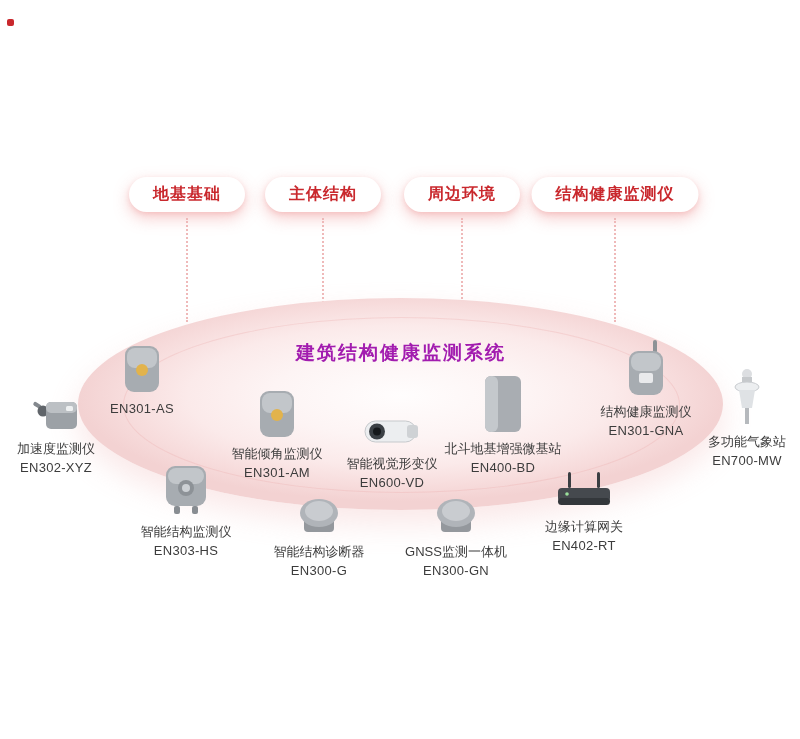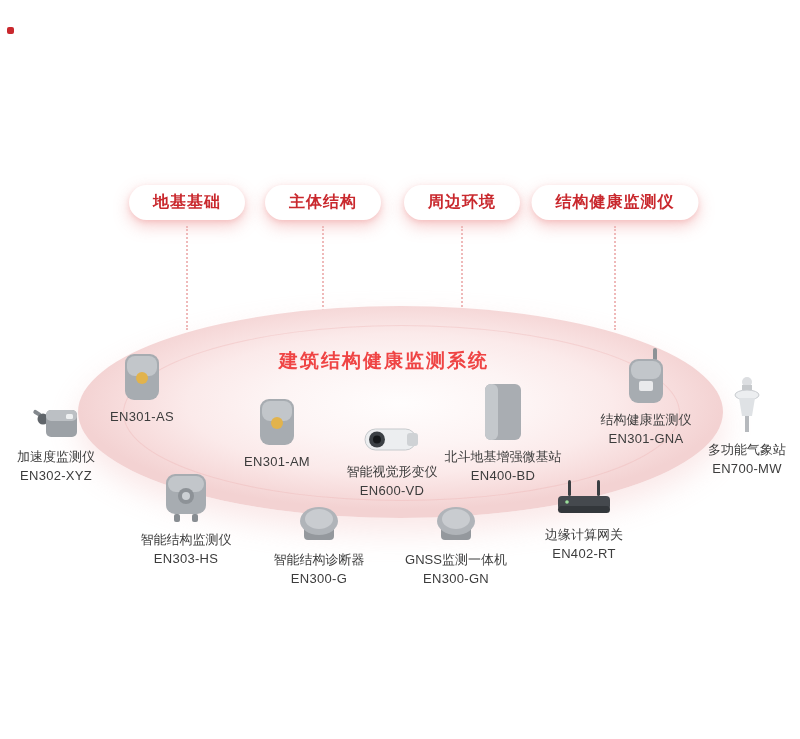--- a/index.html
+++ b/index.html
@@ -5,21 +5,21 @@
   html,body{margin:0;padding:0;}
   body{
     font-family:"Liberation Sans","DejaVu Sans",sans-serif;
     background:#ffffff;
   }
   .stage{
     position:relative;
     width:800px;height:704px;
     background:#ffffff;
     overflow:hidden;
-    margin:18px auto;
+    margin:10px auto;
   }
   .corner-dot{
     position:absolute;left:7px;top:9px;
     width:7px;height:7px;border-radius:2px;
     background:#c9282d;
   }
   
   .pill{
     position:absolute;top:167px;
     transform:translateX(-50%);
@@ -45,23 +45,23 @@
       #fffdfd 0%, #fdf4f4 40%, #fbeaea 66%, #f7dcdc 86%, #f3d2d2 100%);
     box-shadow:0 14px 30px rgba(243,205,205,0.45);
   }
   .big-ellipse::after{
     content:"";
     position:absolute;left:7%;top:9%;width:86%;height:82%;
     border-radius:50%;
     border:1px solid rgba(235,170,170,0.30);
   }
   .system-title{
-    position:absolute;left:384px;top:330px;
+    position:absolute;left:401px;top:330px;
     transform:translateX(-50%);
-    color:#ef4444;font-size:19px;font-weight:bold;
+    color:#a21caf;font-size:19px;font-weight:bold;
     letter-spacing:2px;white-space:nowrap;
   }
   
   .device{
     position:absolute;width:150px;
     text-align:center;
   }
   .icon-wrap{
     height:58px;display:flex;align-items:flex-end;justify-content:center;
     margin-bottom:6px;
@@ -120,20 +120,21 @@
   </div>
 
   <div class="device" style="left:202px;top:370px">
     <div class="icon-wrap">
       <svg width="36" height="48" viewBox="0 0 36 48">
         <rect x="1" y="1" width="34" height="46" rx="9" fill="#a7acb1"></rect>
         <rect x="3" y="3" width="30" height="20" rx="8" fill="#c2c6ca"></rect>
         <circle cx="18" cy="25" r="6" fill="#e2b34c"></circle>
       </svg>
     </div>
+    <div class="dev-name">智能倾角监测仪</div>
     <div class="dev-model">EN301-AM</div>
   </div>
 
   <div class="device" style="left:317px;top:380px">
     <div class="icon-wrap">
       <svg width="58" height="32" viewBox="0 0 58 32">
         <rect x="2" y="5" width="51" height="21" rx="10.5" fill="#eceef0" stroke="#c6c9cc"></rect>
         <circle cx="14" cy="15.5" r="8" fill="#3b4045"></circle>
         <circle cx="14" cy="15.5" r="4" fill="#15181b"></circle>
         <rect x="44" y="9" width="11" height="13" rx="3" fill="#cfd2d5"></rect>

